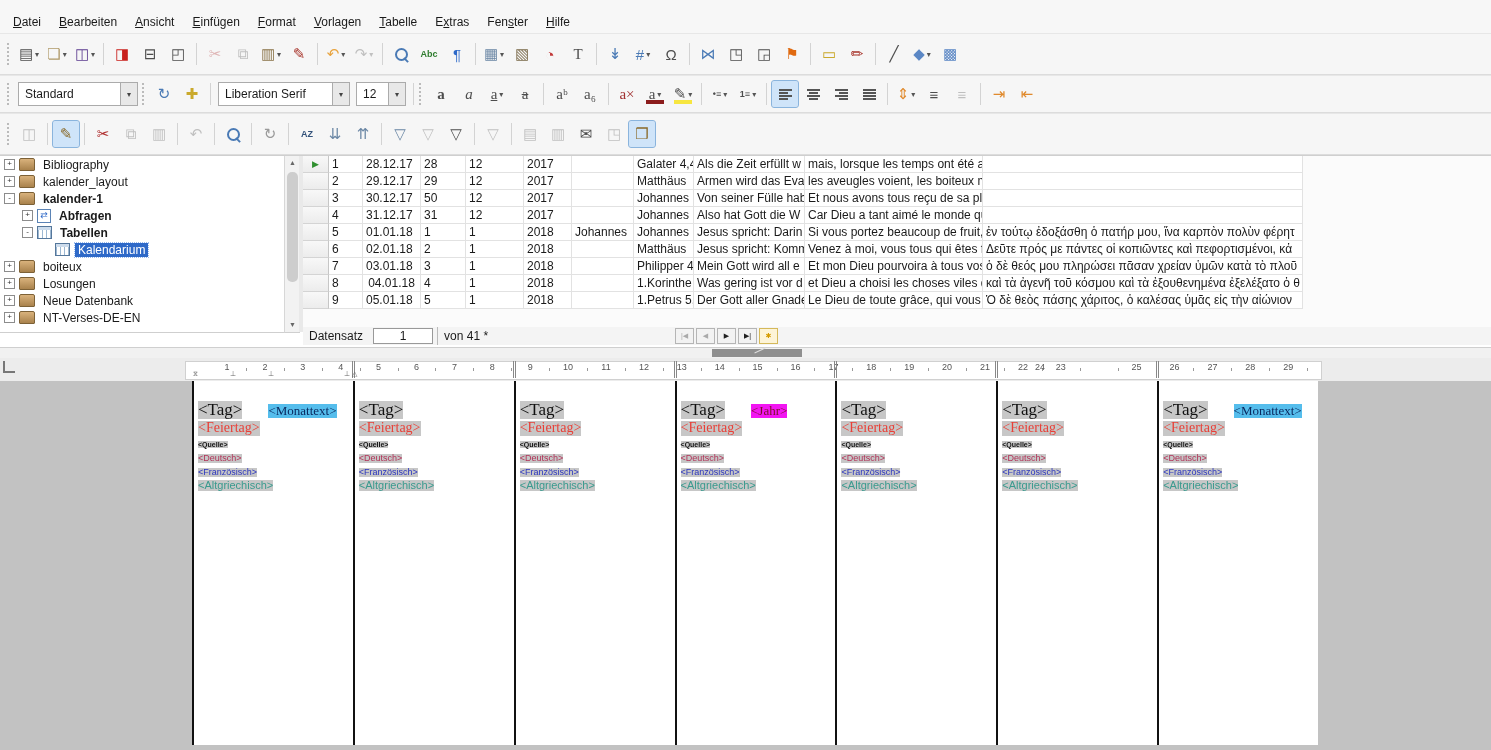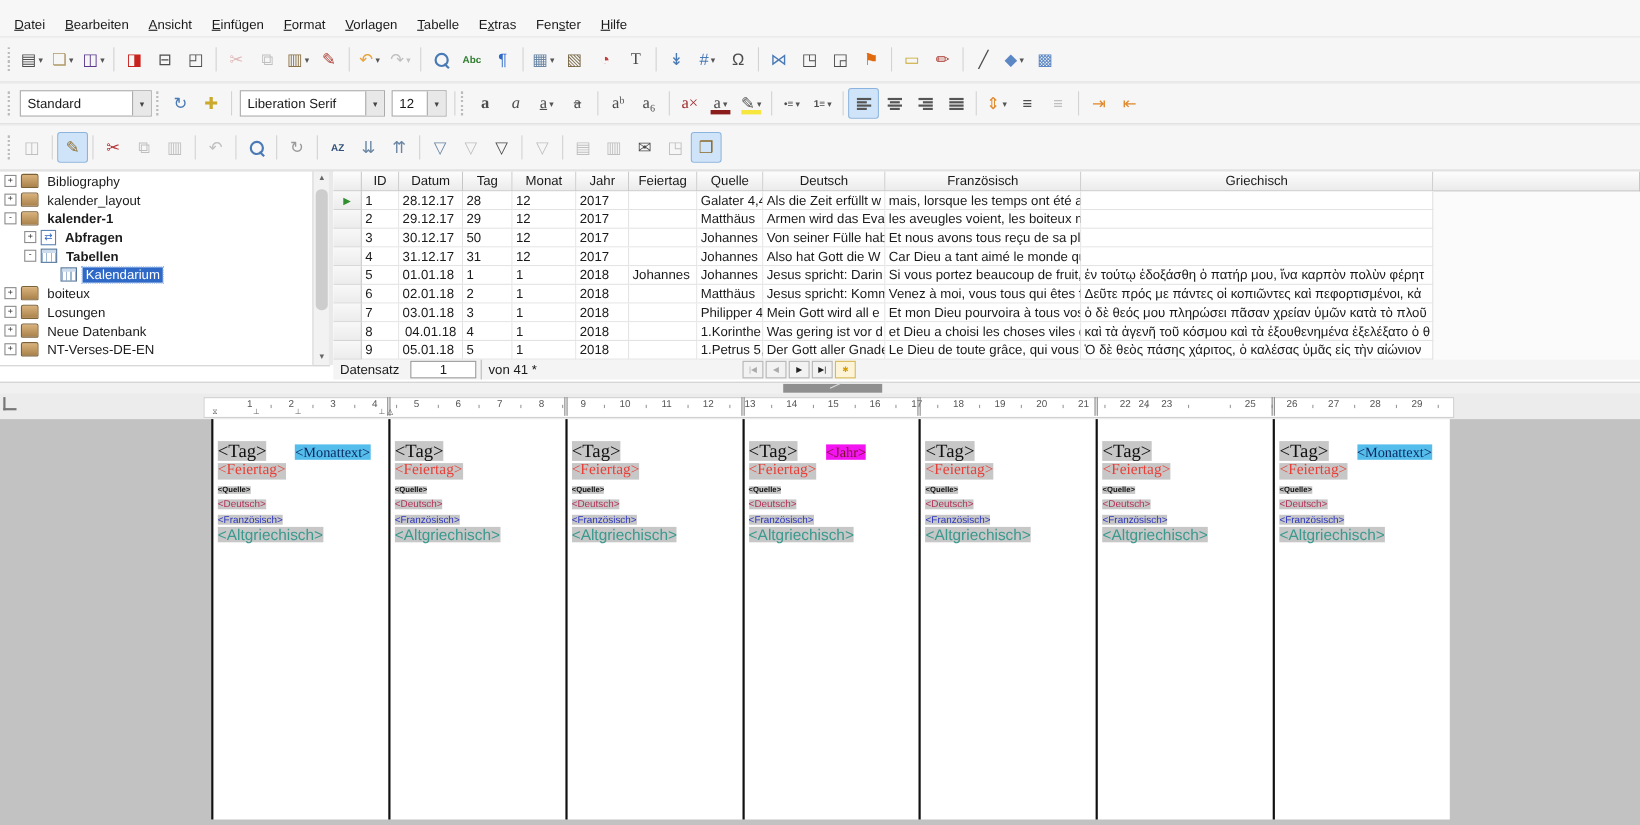--- a/index.html
+++ b/index.html
@@ -115,21 +115,21 @@
   .dcol{position:absolute;top:0;height:364px;box-sizing:border-box;border-left:2px solid #111;padding:20px 3px 0 4px;}
   .dcol.first{border-left:2px solid #111;}
   .fld{background:#c7c7c7;display:inline-block;line-height:1.05;}
   .f-tag{font-family:"Liberation Serif",serif;font-size:17px;color:#111;}
   .f-extra-mon{font-family:"Liberation Serif",serif;font-size:13px;color:#09285e;background:#55bdec;margin-left:26px;}
   .f-extra-jahr{font-family:"Liberation Serif",serif;font-size:13px;color:#7c1228;background:#f215f2;margin-left:26px;}
   .f-feiertag{font-family:"Liberation Serif",serif;font-size:14px;color:#e84038;margin-top:2px;}
   .f-quelle{font-size:7px;font-weight:bold;color:#111;margin-top:2px;}
   .f-deutsch{font-size:9px;color:#b23358;margin-top:1px;}
   .f-franz{font-size:9px;color:#2b35be;margin-top:1px;}
-  .f-gr{font-size:14px;color:#3a9a8e;margin-top:1px;}
+  .f-gr{font-size:11px;color:#3a9a8e;margin-top:1px;}
   .dline{display:block;}
 </style>
 </head>
 <body>
 
 <div id="app">
   <div id="win-icon"></div>
   <div id="menubar">
       <span class="menu-item"><u>D</u>atei</span>
       <span class="menu-item"><u>B</u>earbeiten</span>
@@ -481,34 +481,20 @@
           <span class="tree-lbl">NT-Verses-DE-EN</span>
         </div>
       </div>
     <div id="explorer-scroll">
       <div class="sarr">▲</div>
       <div class="sthumb"></div>
       <div class="sarr" style="position:absolute;bottom:0;width:100%;">▼</div>
     </div>
     <div id="vsplit"></div>
     <div id="grid">
-        <div class="g-hrow">
-          <span class="g-hcell" style="width: 26px;"></span>
-          <span class="g-hcell" style="width: 34px;">ID</span>
-          <span class="g-hcell" style="width: 58px;">Datum</span>
-          <span class="g-hcell" style="width: 45px;">Tag</span>
-          <span class="g-hcell" style="width: 58px;">Monat</span>
-          <span class="g-hcell" style="width: 48px;">Jahr</span>
-          <span class="g-hcell" style="width: 62px;">Feiertag</span>
-          <span class="g-hcell" style="width: 60px;">Quelle</span>
-          <span class="g-hcell" style="width: 111px;">Deutsch</span>
-          <span class="g-hcell" style="width: 178px;">Französisch</span>
-          <span class="g-hcell" style="width: 320px;">Griechisch</span>
-          <span class="g-hcell" style="width: 188px;"></span>
-        </div>
         <div class="g-row">
           <span class="g-cell g-rowsel" style="width: 26px;">▶</span>
           <span class="g-cell" style="width: 34px;">1</span>
           <span class="g-cell" style="width: 58px; text-align: left;">28.12.17</span>
           <span class="g-cell" style="width: 45px; text-align: left;">28</span>
           <span class="g-cell" style="width: 58px; text-align: left;">12</span>
           <span class="g-cell" style="width: 48px; text-align: left;">2017</span>
           <span class="g-cell" style="width: 62px;"></span>
           <span class="g-cell" style="width: 60px;">Galater 4,4</span>
           <span class="g-cell" style="width: 111px;">Als die Zeit erfüllt w</span>

